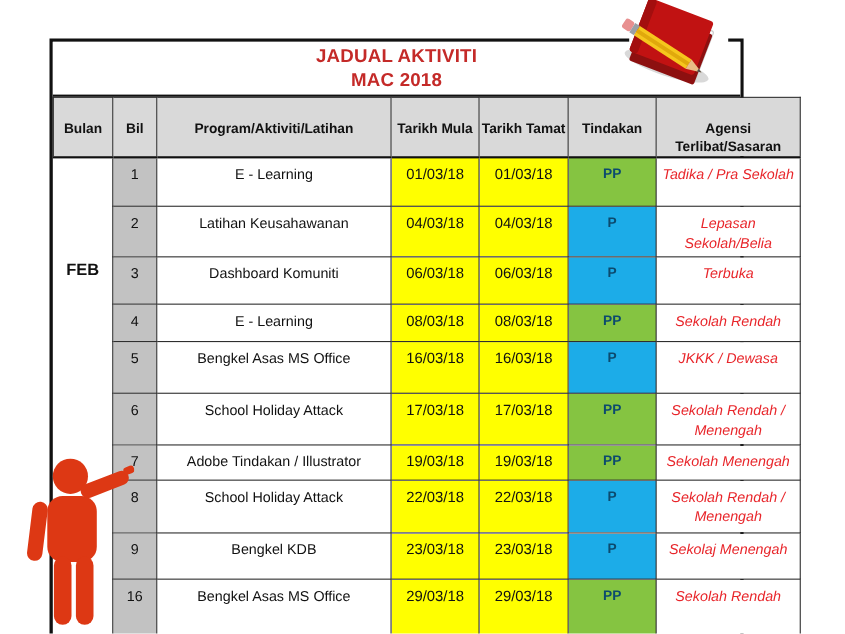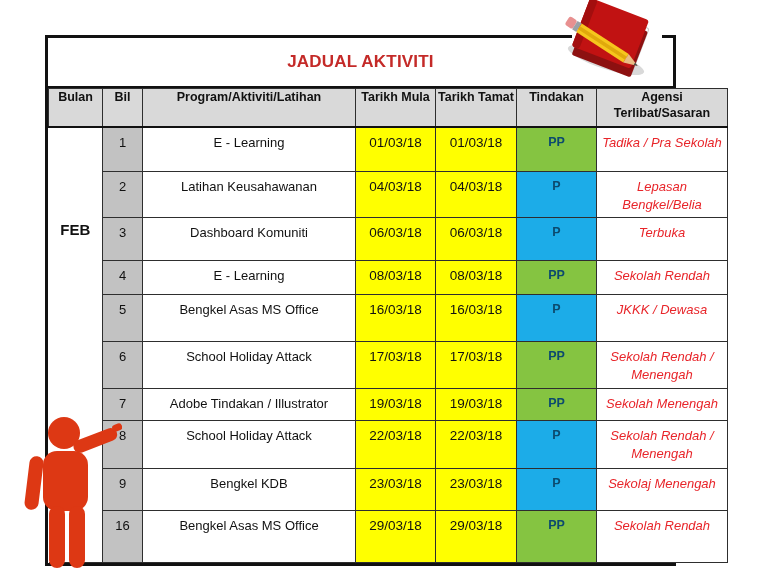--- a/index.html
+++ b/index.html
@@ -11,21 +11,21 @@
                 border:3px solid #111; background:#fff; }
 
   .title-band { height:50px; border-bottom:2px solid #111; background:#fff;
                 display:flex; flex-direction:column; align-items:center; justify-content:center; }
   .title-band .t1, .title-band .t2 { color:#c42a28; font-weight:bold; font-size:17px; line-height:1.3; letter-spacing:.2px; }
 
   table { width:100%; border-collapse:collapse; table-layout:fixed; }
   th, td { border:1.5px solid #2e2e2e; vertical-align:top; text-align:center;
            overflow:hidden; }
   thead th { background:#d9d9d9; font-size:12.5px; font-weight:bold; color:#111;
-             padding-top:0; height:38px; line-height:1.3; border-bottom:2.5px solid #111; }
+             padding-top:20px; height:38px; line-height:1.3; border-bottom:2.5px solid #111; }
   td { font-size:13px; color:#111; padding-top:7px; }
   td.bulan { background:#fff; font-weight:bold; font-size:15px; padding-top:93px;
              border-left:none; }
   td.bil { background:#c2c2c2; }
   td.program { background:#fff; }
   td.date { background:#ffff00; font-size:13.5px;margin-top:43px; }
   td.tindakan { font-weight:bold; font-size:12.5px; color:#0c4a6e; }
   td.agensi { background:#fff; color:#e8252a; font-style:italic; font-size:13px;
               line-height:1.4; padding:6px 4px 0 4px; }
 
@@ -33,20 +33,21 @@
   .person-icon { position:absolute; left:20px; top:414px; width:102px; height:155px; z-index:6; }
 </style>
 </head>
 <body>
 
 <div class="slide">
 
   <div class="table-wrap">
     <div class="title-band">
       <div class="t1">JADUAL AKTIVITI</div>
+      <div class="t2">MAC 2018</div>
     </div>
 
     <table>
       <colgroup>
         <col style="width:54px">
           <col style="width:40px">
           <col style="width:213px">
         <col style="width:80px">
           <col style="width:81px">
           <col style="width:80px">
@@ -72,21 +73,21 @@
           <td class="date">01/03/18</td>
           <td class="tindakan" style="background-color: rgb(133, 196, 65);">PP</td>
           <td class="agensi">Tadika / Pra Sekolah</td>
         </tr>
         <tr style="height:46px">
           <td class="bil">2</td>
           <td class="program">Latihan Keusahawanan</td>
           <td class="date">04/03/18</td>
           <td class="date">04/03/18</td>
           <td class="tindakan" style="background-color: rgb(28, 172, 232);">P</td>
-          <td class="agensi">Lepasan Bengkel/Belia</td>
+          <td class="agensi">Lepasan Sekolah/Belia</td>
         </tr>
         <tr style="height:43px">
           <td class="bil">3</td>
           <td class="program">Dashboard Komuniti</td>
           <td class="date">06/03/18</td>
           <td class="date">06/03/18</td>
           <td class="tindakan" style="background-color: rgb(28, 172, 232);">P</td>
           <td class="agensi">Terbuka</td>
         </tr>
         <tr style="height:34px">

